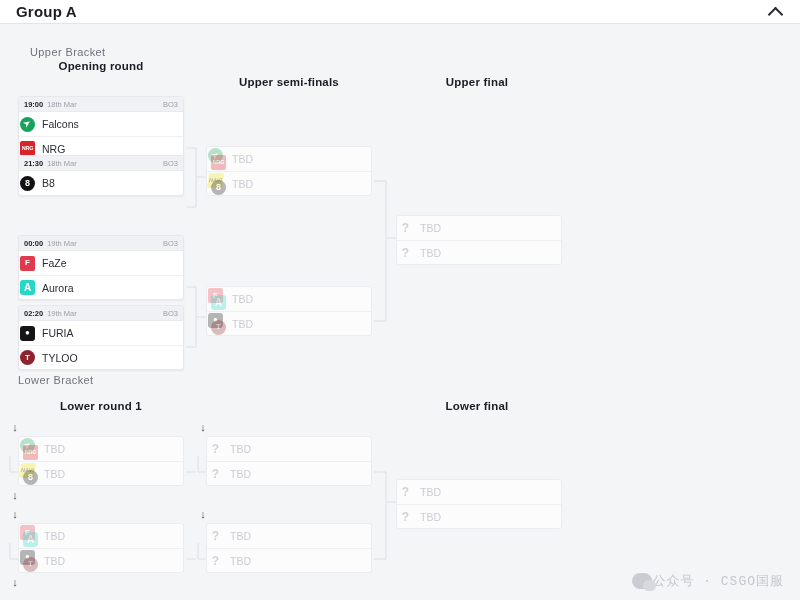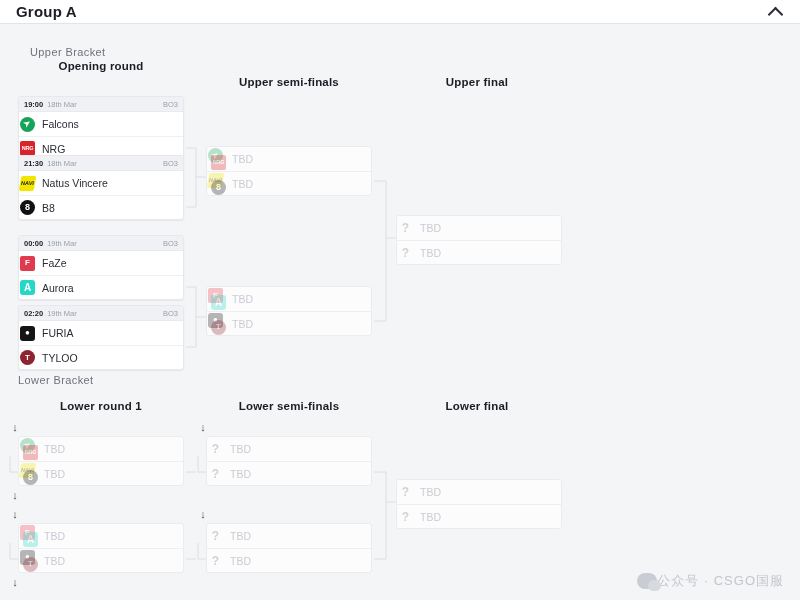--- a/index.html
+++ b/index.html
@@ -98,21 +98,21 @@
   
   .drop-arrow{
     position:absolute; width:10px; height:14px; color:#4a4d55; font-size:11px;
     line-height:14px; text-align:center;
   }
 
   
   #watermark{
     position:absolute; right:16px; bottom:10px;
     display:flex; align-items:center; 
-    color:#c3c6cd; font-size:13px; letter-spacing:1px;
+    color:#c3c6cd; font-size:13px; letter-spacing:1px;font-family:Liberation Mono, monospace;
   }
   #watermark .wechat{
     width:20px;height:16px;border-radius:8px;background:#c9ccd2;position:relative;
   }
   #watermark .wechat::after{
     content:"";position:absolute;right:-4px;bottom:-2px;
     width:13px;height:11px;border-radius:6px;background:#d6d9de;
   }
 </style>
 </head>
@@ -149,21 +149,20 @@
     </g>
   </svg>
 
   <div class="bracket-label" style="left:30px; top:10px;">Upper Bracket</div>
   <div class="round-title" style="left:16px;  top:24px;">Opening round</div>
   <div class="round-title" style="left:204px; top:40px;">Upper semi-finals</div>
   <div class="round-title" style="left:392px; top:40px;">Upper final</div>
 
   <div class="bracket-label" style="left:18px; top:338px;">Lower Bracket</div>
   <div class="round-title" style="left:16px;  top:364px;">Lower round 1</div>
-  <div class="round-title" style="left:204px; top:364px;">Lower semi-finals</div>
   <div class="round-title" style="left:392px; top:364px;">Lower final</div>
 
   <div class="match" style="left:18px; top:60px;">
     <div class="m-head">
       <span class="m-time">19:00</span>
       <span class="m-date">18th Mar</span>
       <span class="m-bo">BO3</span>
     </div>
     <div class="m-team">
       <span class="logo lg-falcons"></span>
@@ -173,24 +172,20 @@
       <span class="logo lg-nrg">NRG</span>
       <span class="m-name">NRG</span>
     </div>
   </div>
 
   <div class="match" style="left:18px; top:119px;">
     <div class="m-head">
       <span class="m-time">21:30</span>
       <span class="m-date">18th Mar</span>
       <span class="m-bo">BO3</span>
-    </div>
-    <div class="m-team">
-      <span class="logo lg-navi">NAVI</span>
-      <span class="m-name">Natus Vincere</span>
     </div>
     <div class="m-team">
       <span class="logo lg-b8">8</span>
       <span class="m-name">B8</span>
     </div>
   </div>
 
   <div class="match" style="left:18px; top:199px;">
     <div class="m-head">
       <span class="m-time">00:00</span>

